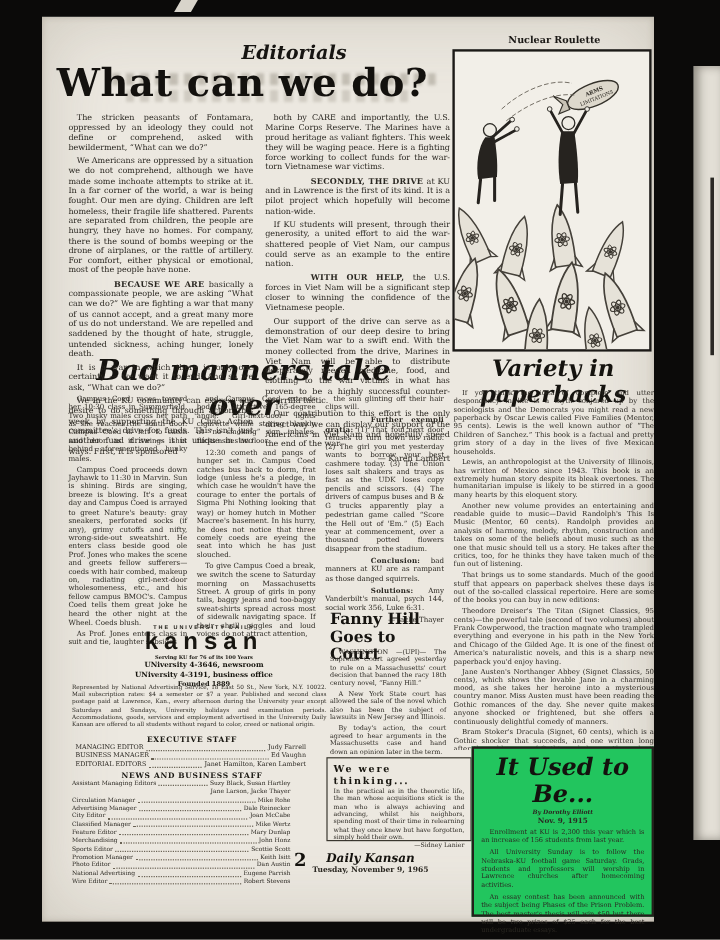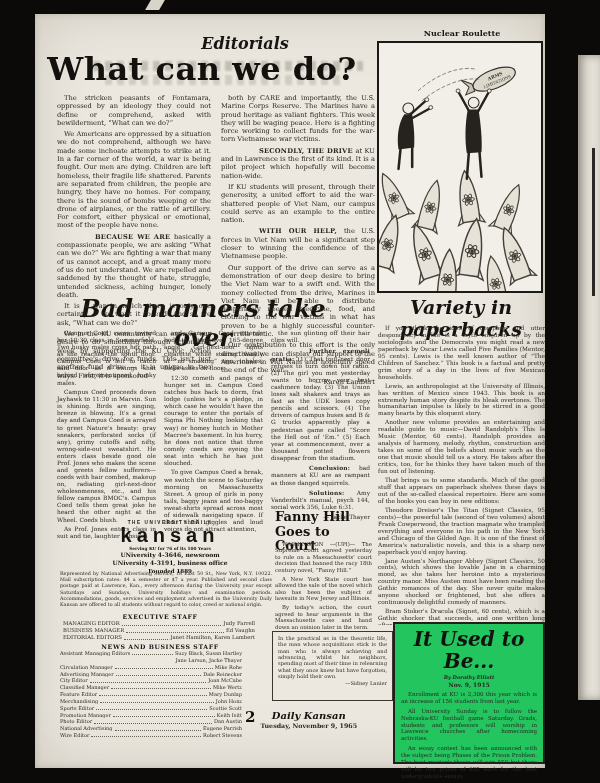--- a/index.html
+++ b/index.html
@@ -312,20 +312,21 @@
         <span class="staff-value">Eugene Parrish</span>
       </div>
       <div class="staff-row">
         <span class="staff-label">Wire Editor</span>
         <span class="staff-leader"></span>
         <span class="staff-value">Robert Stevens</span>
       </div>
     </div>
 
   <div class="thinking-box">
+    <div class="thinking-heading">We were thinking...</div>
     <div class="thinking-quote">In the practical as in the theoretic life, the man whose acquisitions stick is the man who is always achieving and advancing, whilst his neighbors, spending most of their time in relearning what they once knew but have forgotten, simply hold their own.</div>
     <div class="thinking-attrib">—Sidney Lanier</div>
   </div>
 
   <div class="utb-box">
     <div class="utb-heading">It Used to Be...</div>
     <div class="utb-byline">By Dorothy Elliott</div>
     <div class="utb-date">Nov. 9, 1915</div>
     <div class="utb-text">
         <p class="para">Enrollment at KU is 2,300 this year which is an increase of 156 students from last year.</p>

